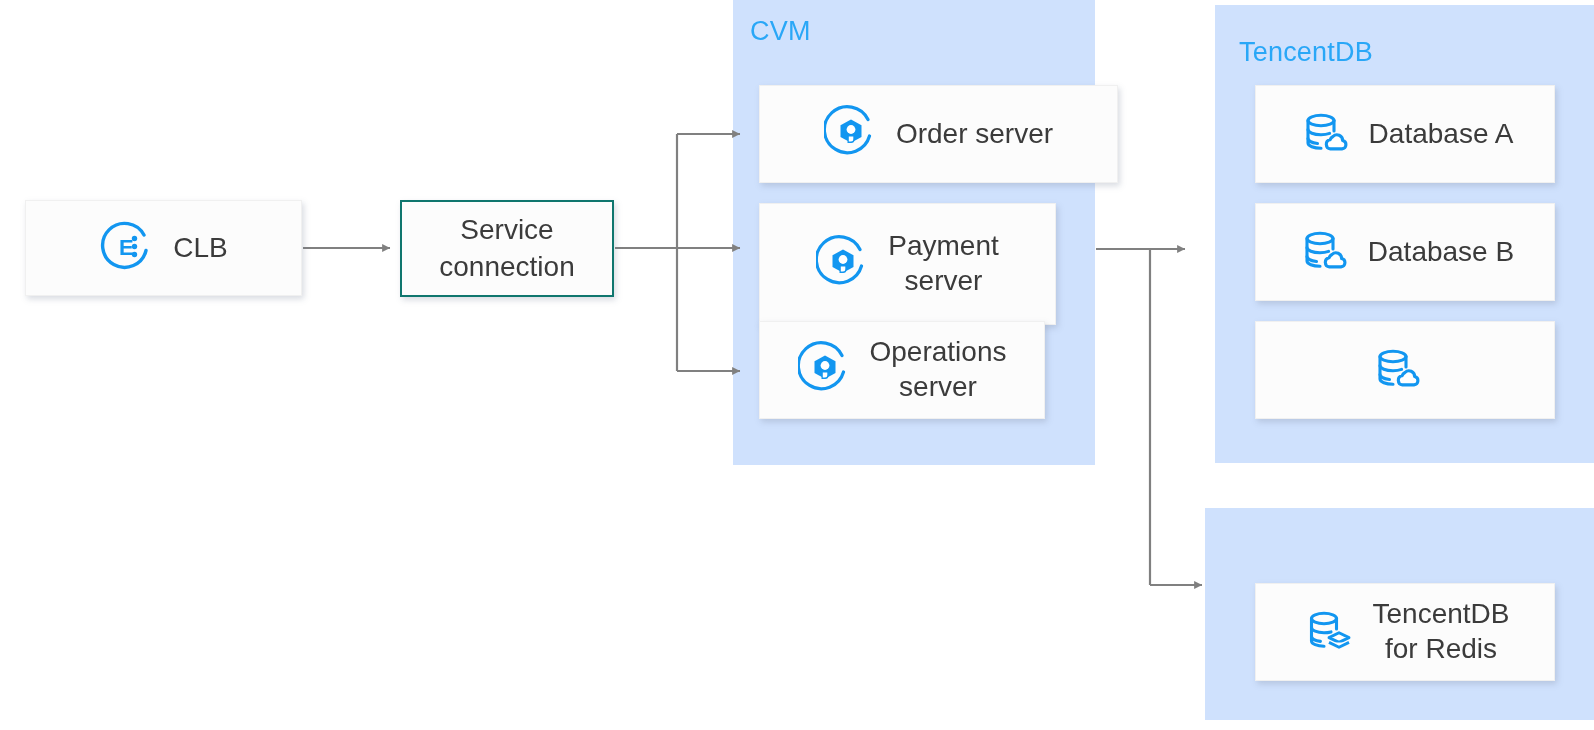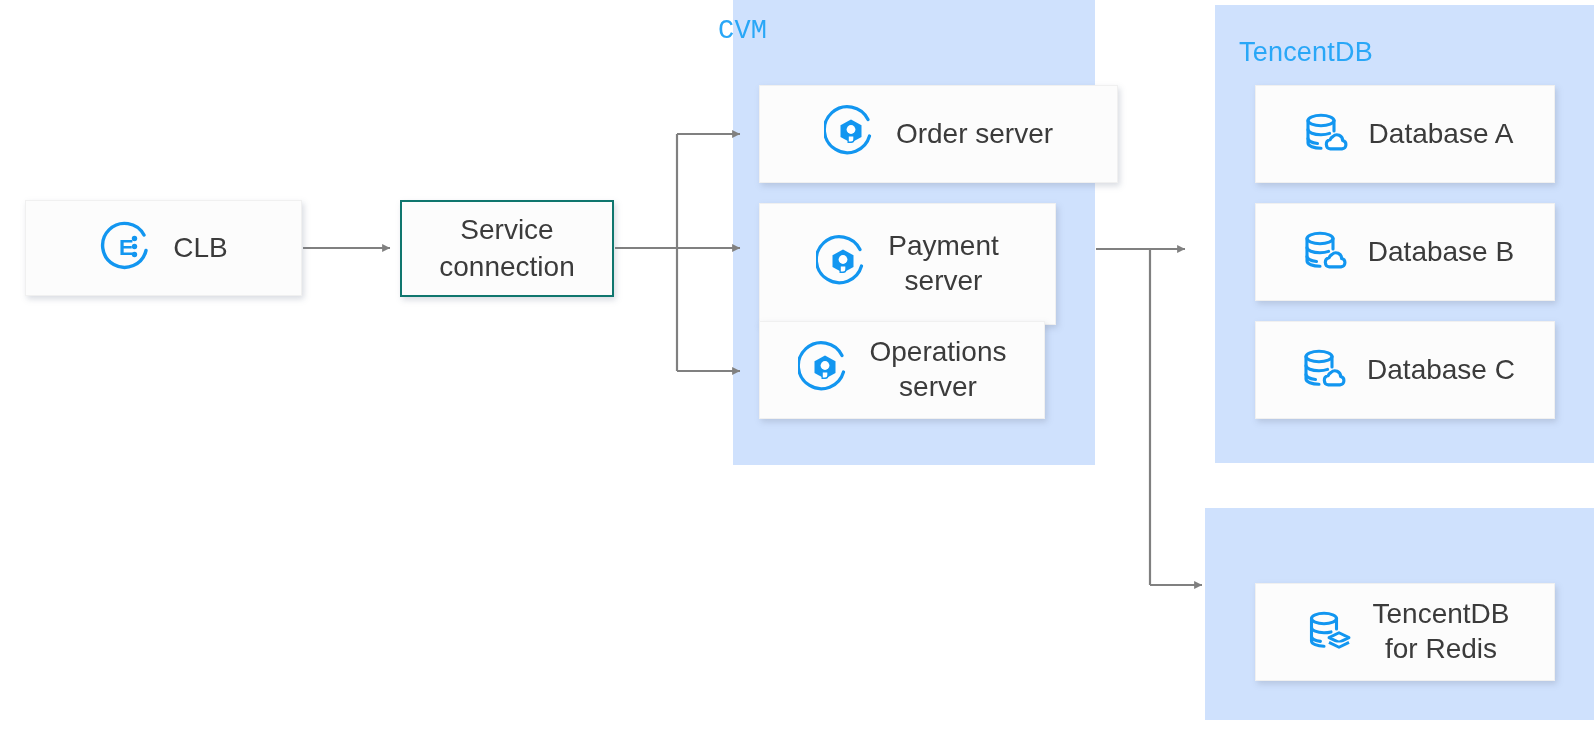--- a/index.html
+++ b/index.html
@@ -29,21 +29,21 @@
                    white-space:pre-line;}
 
   svg.conn{position:absolute;left:0;top:0;width:1594px;height:730px;overflow:visible;}
 </style>
 </head>
 <body>
 
 <div class="stage">
 
   <div class="panel" style="left:733px;top:0px;width:362px;height:465px;"></div>
-  <div class="panel-label" style="left:718px;top:16px;font-family:Liberation Mono, monospace;">CVM</div>
+  <div class="panel-label" style="left:750px;top:16px;">CVM</div>
 
   <div class="panel" style="left:1215px;top:5px;width:379px;height:458px;"></div>
   <div class="panel-label" style="left:1239px;top:37px;">TencentDB</div>
 
   <div class="panel" style="left:1205px;top:508px;width:389px;height:212px;"></div>
 
   <svg class="conn" viewBox="0 0 1594 730">
     <defs>
       <marker id="ah" markerWidth="9" markerHeight="9" refX="8.4" refY="4.5" orient="auto" markerUnits="userSpaceOnUse">
         <path d="M0.5,0.6 L8.6,4.5 L0.5,8.4 Z" fill="#808080"></path>
@@ -165,21 +165,20 @@
           <ellipse cx="24" cy="15.5" rx="13" ry="5.2"></ellipse>
           <path d="M11,15.5 L11,38 C11,40.9 16.8,43.2 24,43.2"></path>
           <path d="M37,15.5 L37,26"></path>
           <path d="M11,24.5 C11,27.4 16.8,29.7 24,29.7 C27.3,29.7 30.3,29.2 32.6,28.4"></path>
           <path d="M11,33.5 C11,35.9 15,37.9 20.5,38.5"></path>
         </g>
         <path d="M36,31.5 A5.6,5.6 0 0 1 45.6,35.6 A4.2,4.2 0 0 1 45,43.9 L33.4,43.9
                  A4.6,4.6 0 0 1 33.1,34.8 A5.4,5.4 0 0 1 36,31.5 Z" stroke="#1296f0" stroke-width="3.1" fill="#ffffff" stroke-linejoin="round"></path>
       </svg>
     </span>
-    <span class="lbl">Database C</span>
   </div>
 
   <div class="card icon-left" style="left:1255px;top:583px;width:300px;height:98px;">
     <span class="ico">
       <svg width="54" height="54" viewBox="0 0 54 54">
         <g stroke="#1296f0" stroke-width="3.1" fill="none" stroke-linecap="round">
           <ellipse cx="23" cy="15.5" rx="12.5" ry="5.2"></ellipse>
           <path d="M10.5,15.5 L10.5,38 C10.5,40.9 16.1,43.2 23,43.2"></path>
           <path d="M35.5,15.5 L35.5,26"></path>
           <path d="M10.5,24.5 C10.5,27.4 16.1,29.7 23,29.7 C25.6,29.7 28,29.4 30,28.9"></path>

